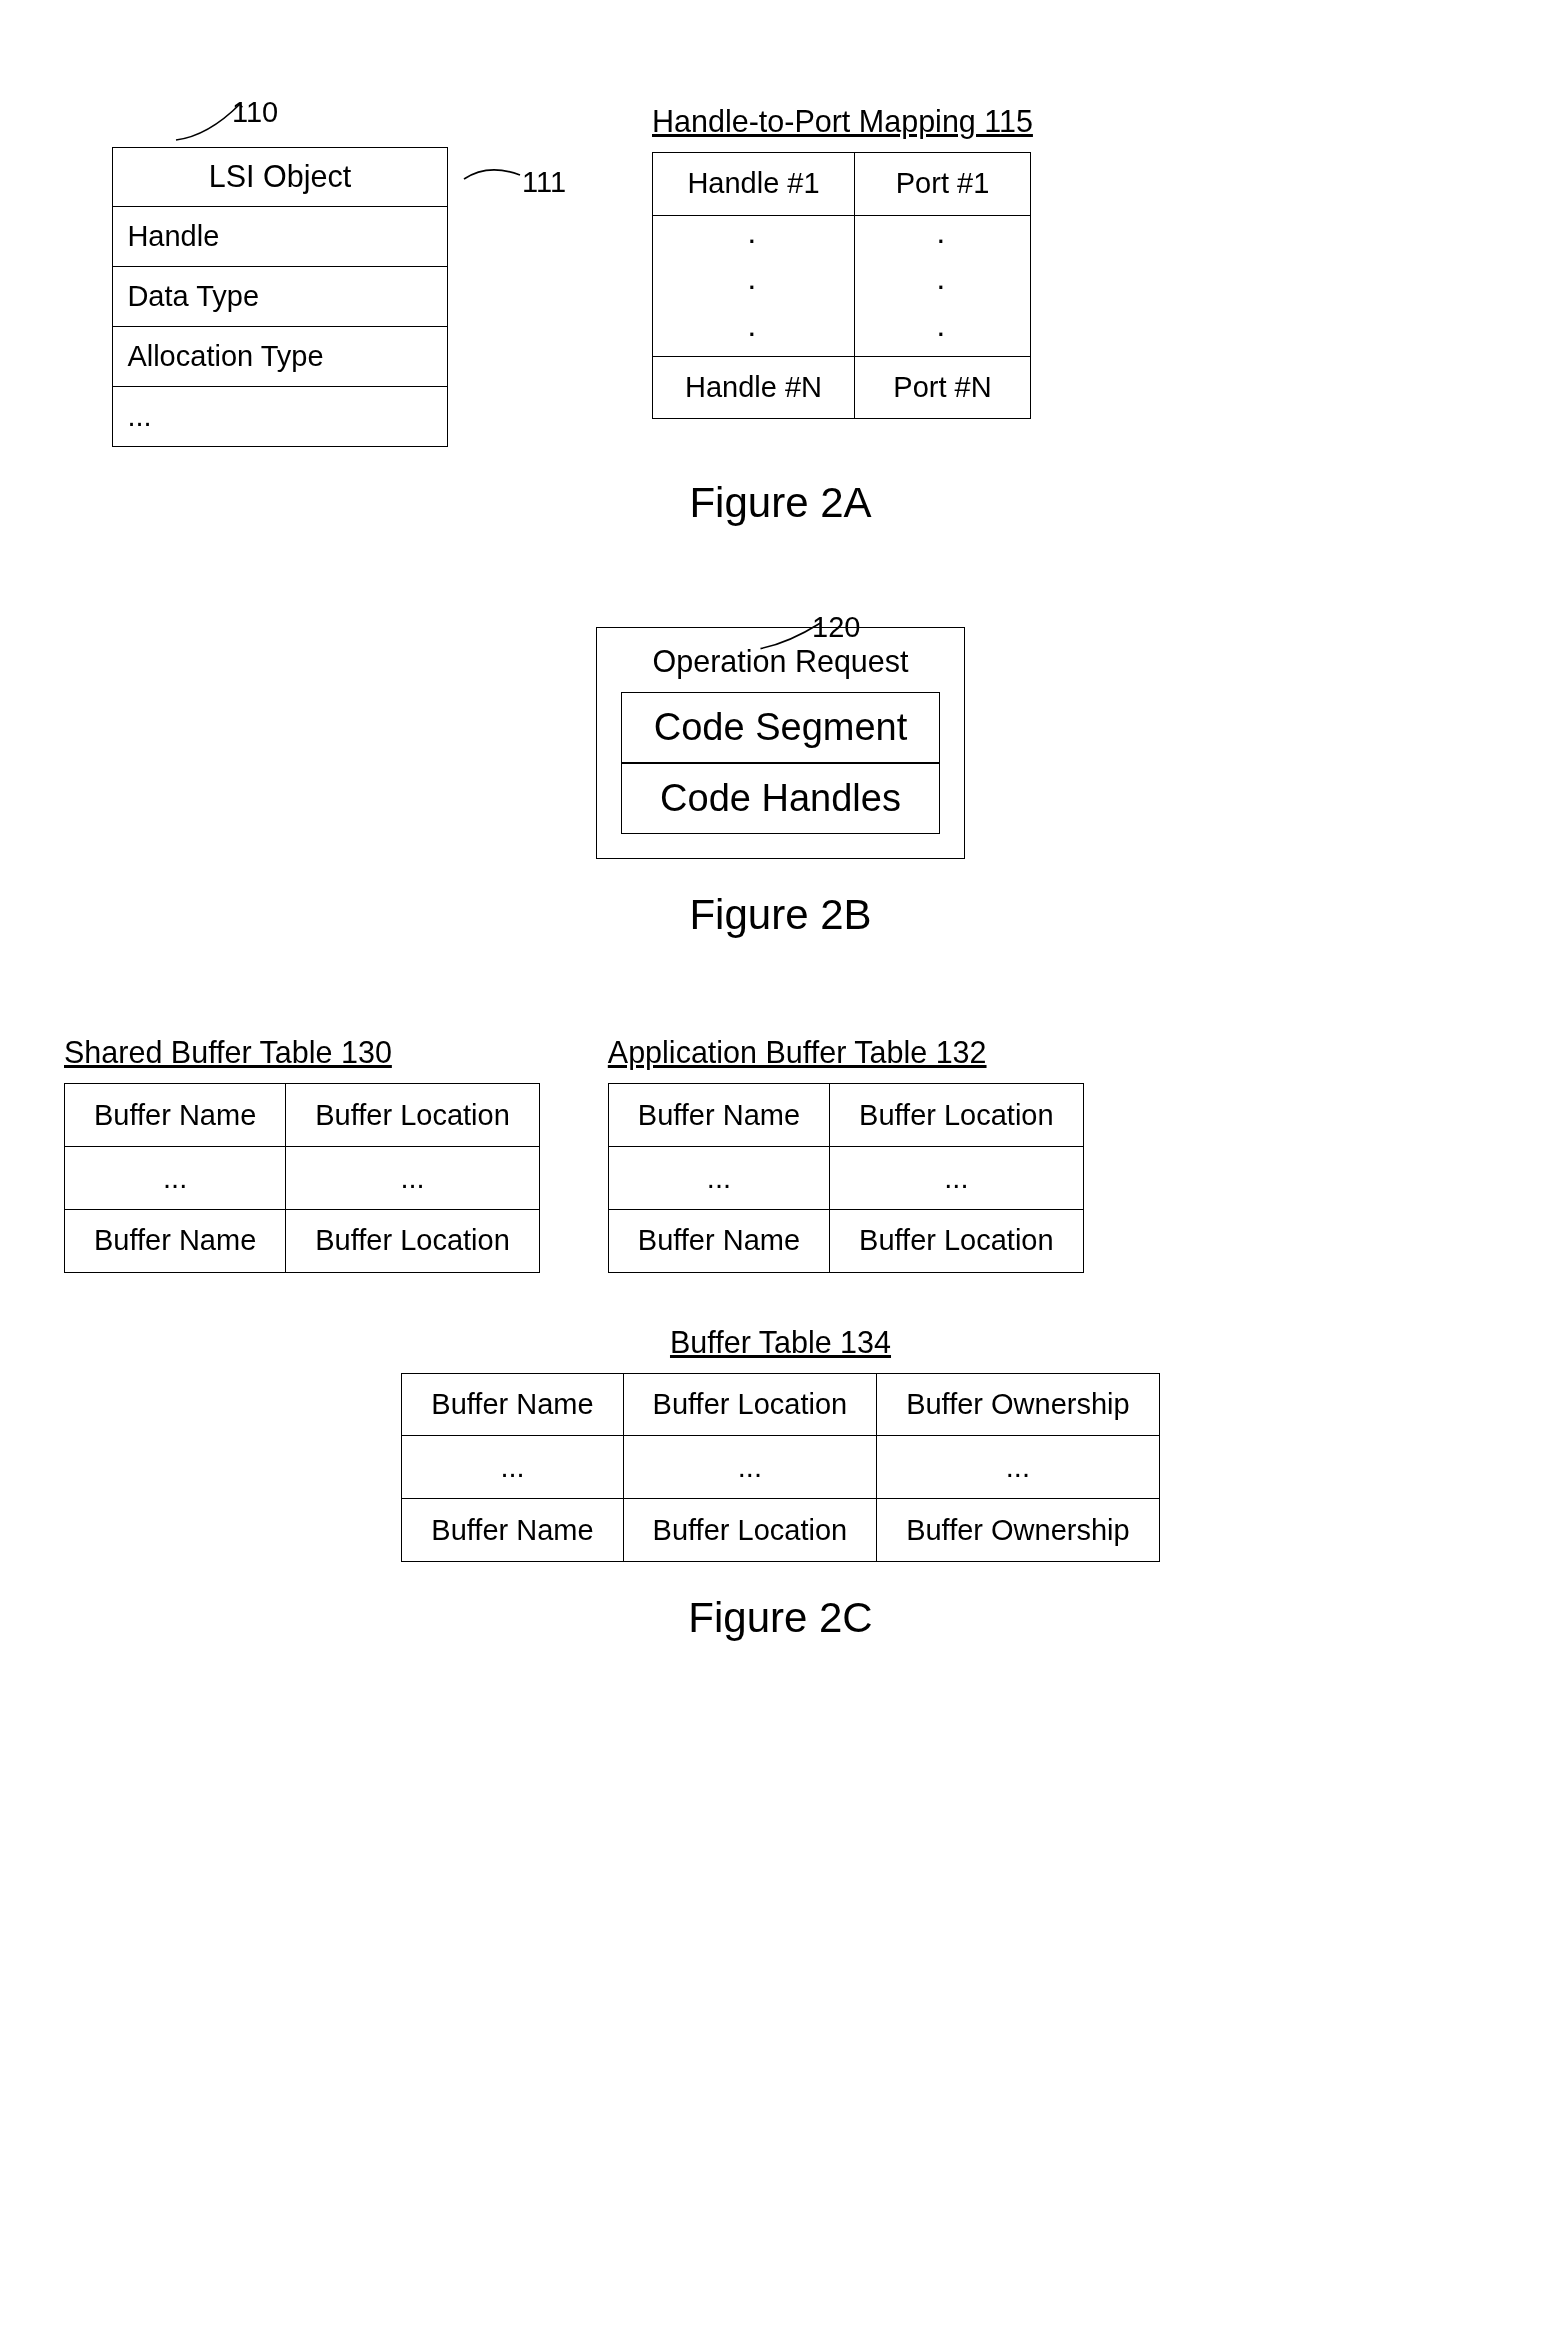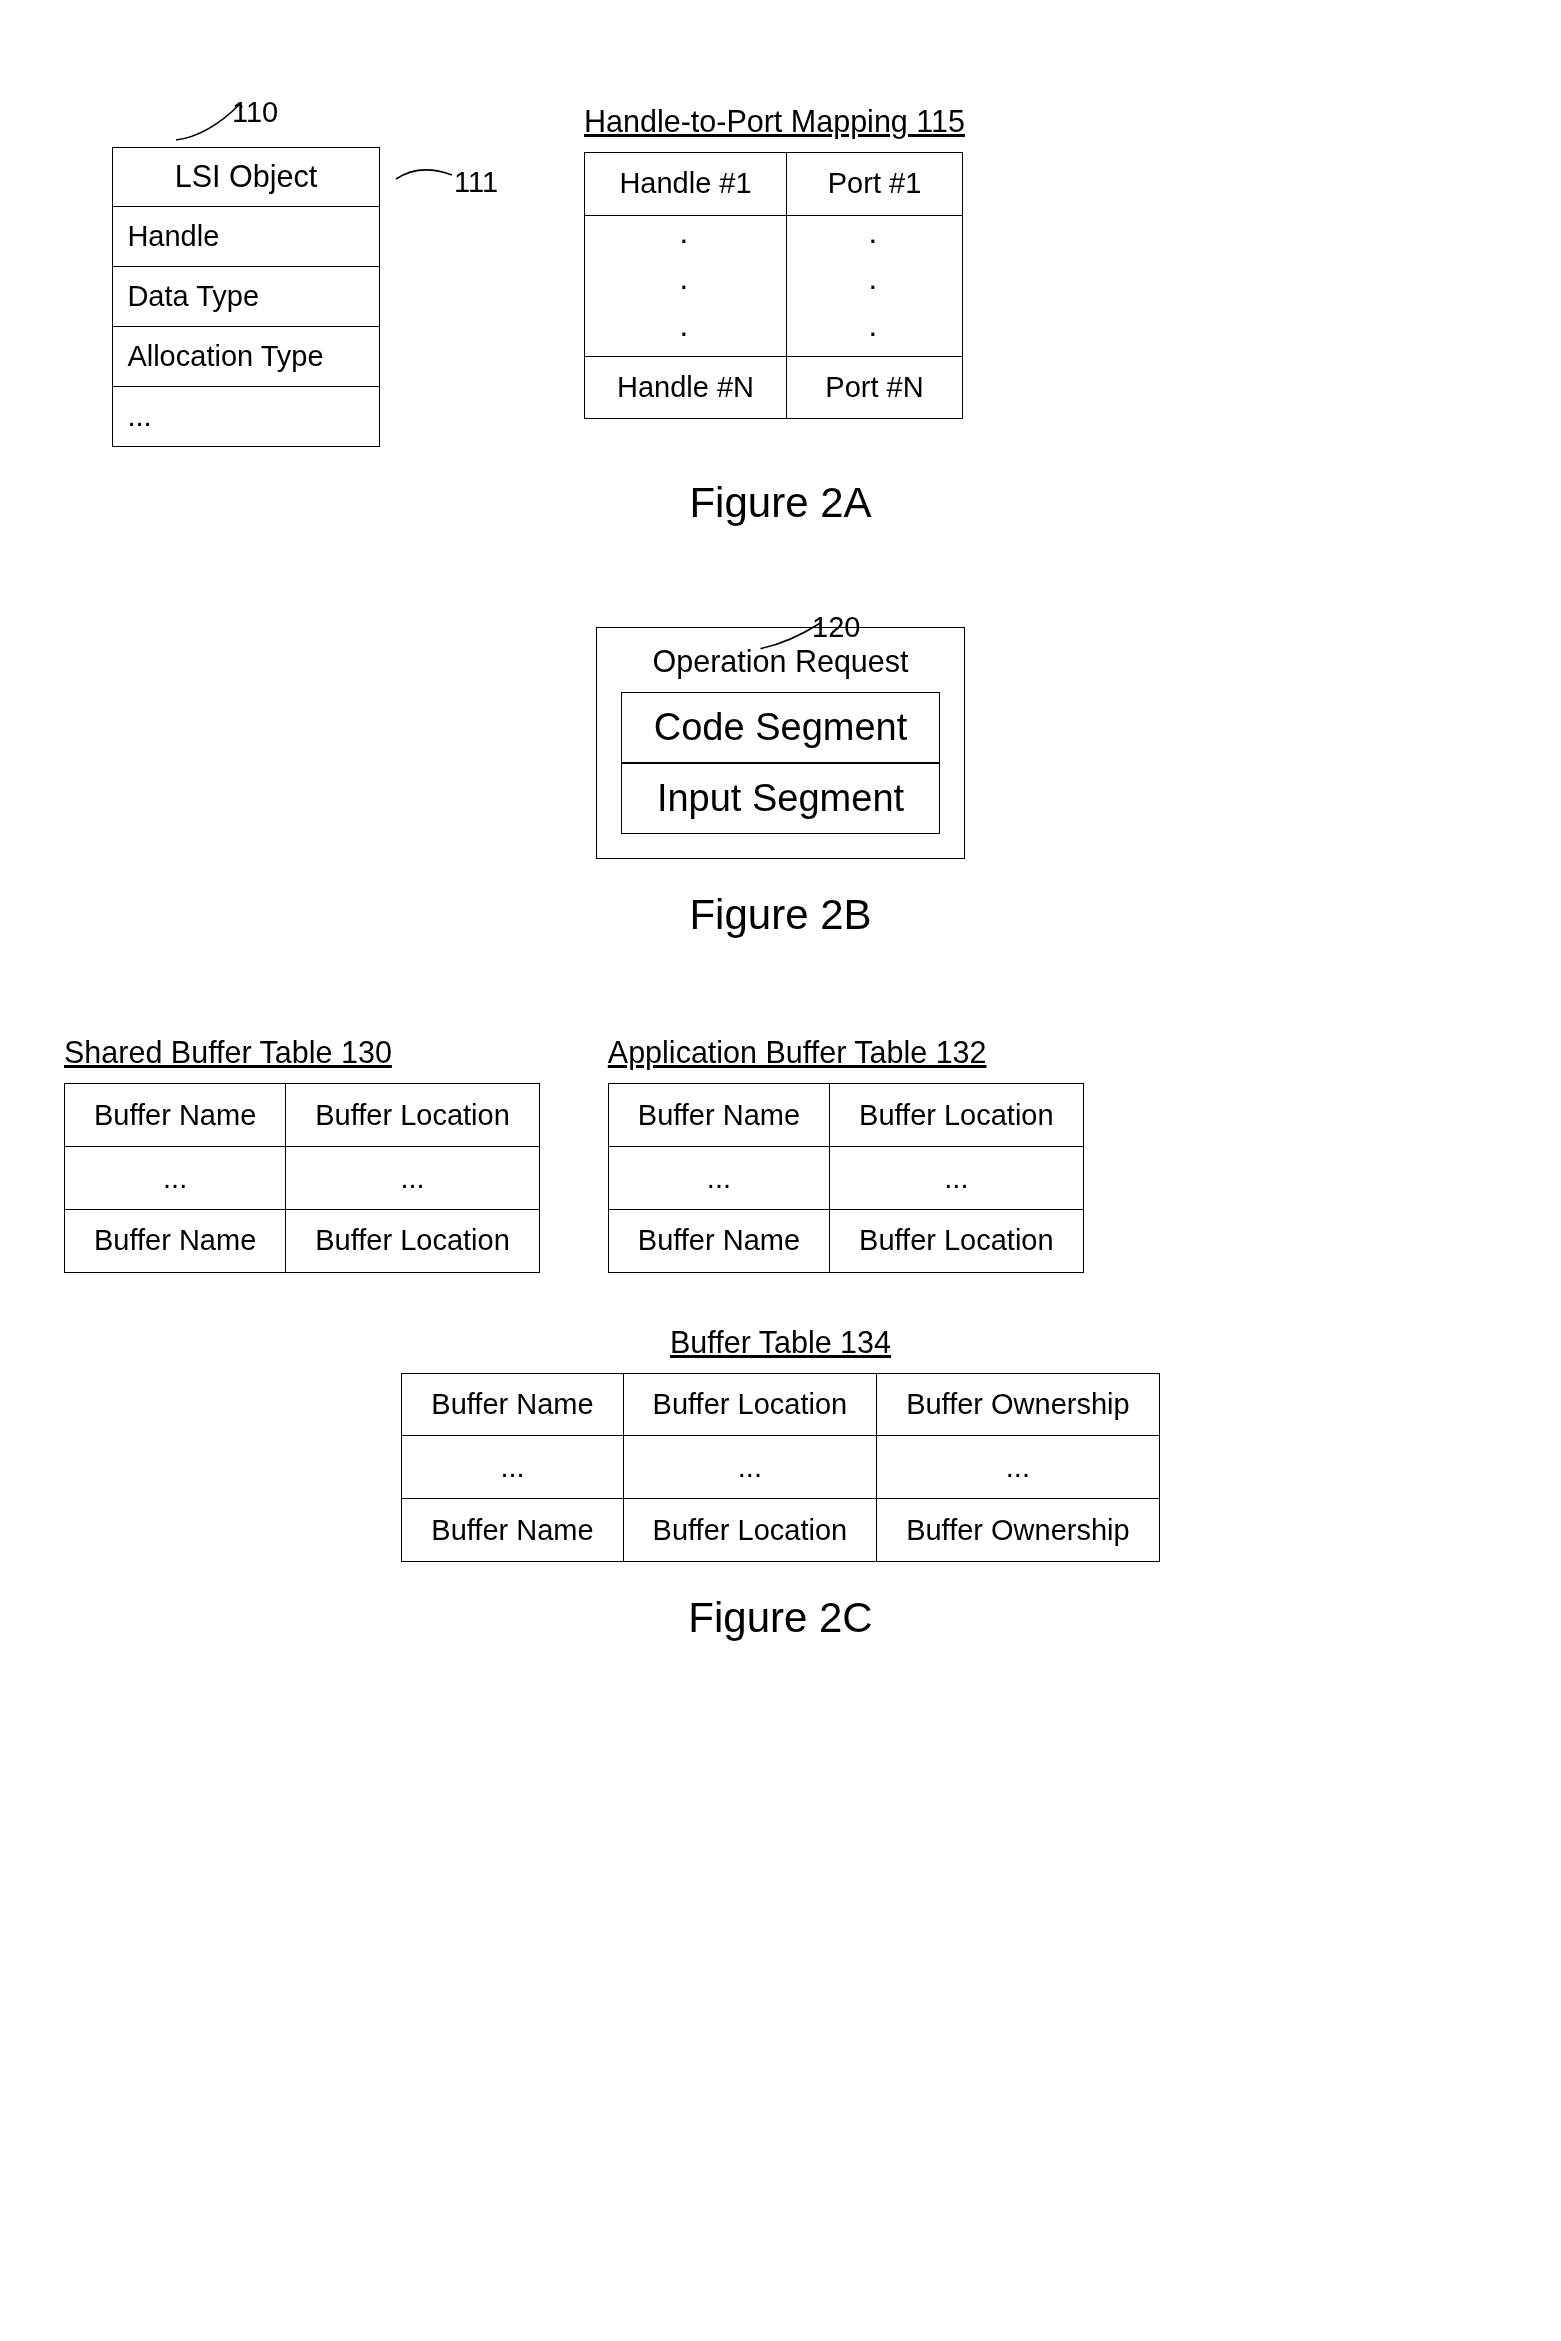--- a/index.html
+++ b/index.html
@@ -38,21 +38,21 @@
 
     .lsi-group {
       position: relative;
       display: flex;
       flex-direction: column;
       align-items: flex-start;
     }
 
     .lsi-box {
       border: 1.6px solid #000;
-      width: 268px;
+      width: 336px;
     }
 
     .lsi-title {
       text-align: center;
       font-size: 30.5px;
       padding: 11.2px 8px;
       border-bottom: 1.6px solid #000;
     }
 
     .lsi-row {
@@ -249,21 +249,21 @@
       <div style="position:relative; width: 369px; margin-bottom: 4.8px;">
         <svg width="241" height="40" style="overflow:visible; position:absolute; left:160px; top:-8px;" viewBox="0 0 300 50">
           <path d="M 80 10 Q 40 35 5 42" stroke="#000" stroke-width="2" fill="none"></path>
         </svg>
         <span style="font-size:29px; position:absolute; left:216px; top:-11.2px;">120</span>
       </div>
 
       <div class="op-request-outer">
         <div class="op-request-title">Operation Request</div>
         <div class="op-request-inner">Code Segment</div>
-        <div class="op-request-inner" style="border-top: 1.6px solid #000; margin-top:0;">Input Segment</div>
+        <div class="op-request-inner" style="border-top: 1.6px solid #000; margin-top:0;">Code Handles</div>
       </div>
     </div>
   </div>
 
   <div class="figure-label">Figure 2B</div>
 </div>
 
 <div class="section">
   <div class="fig2c-container">
 

